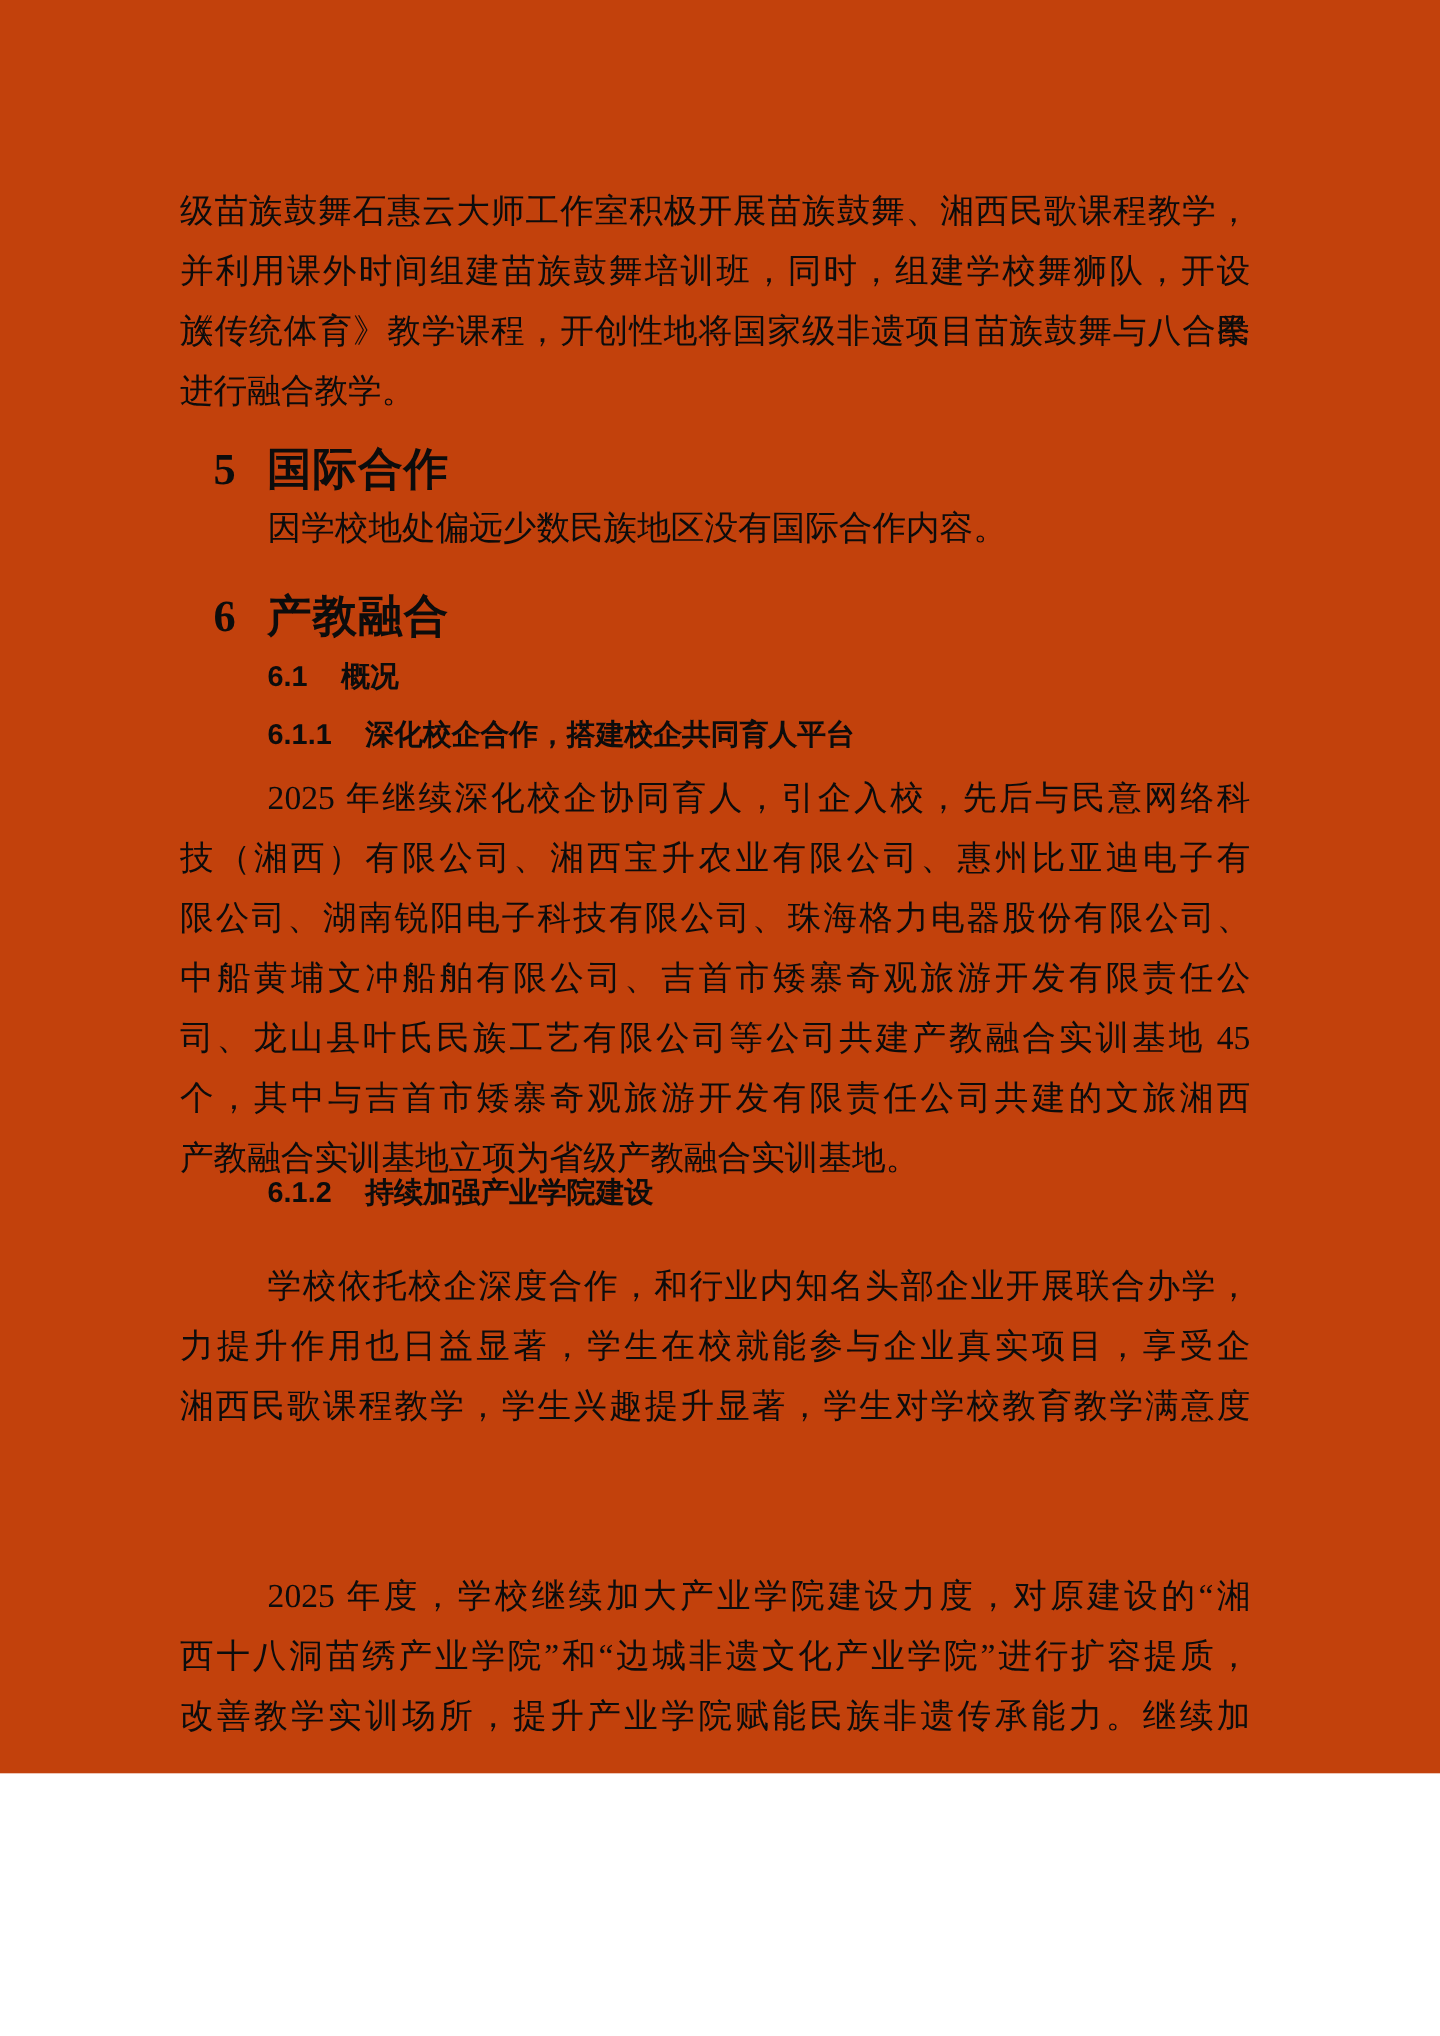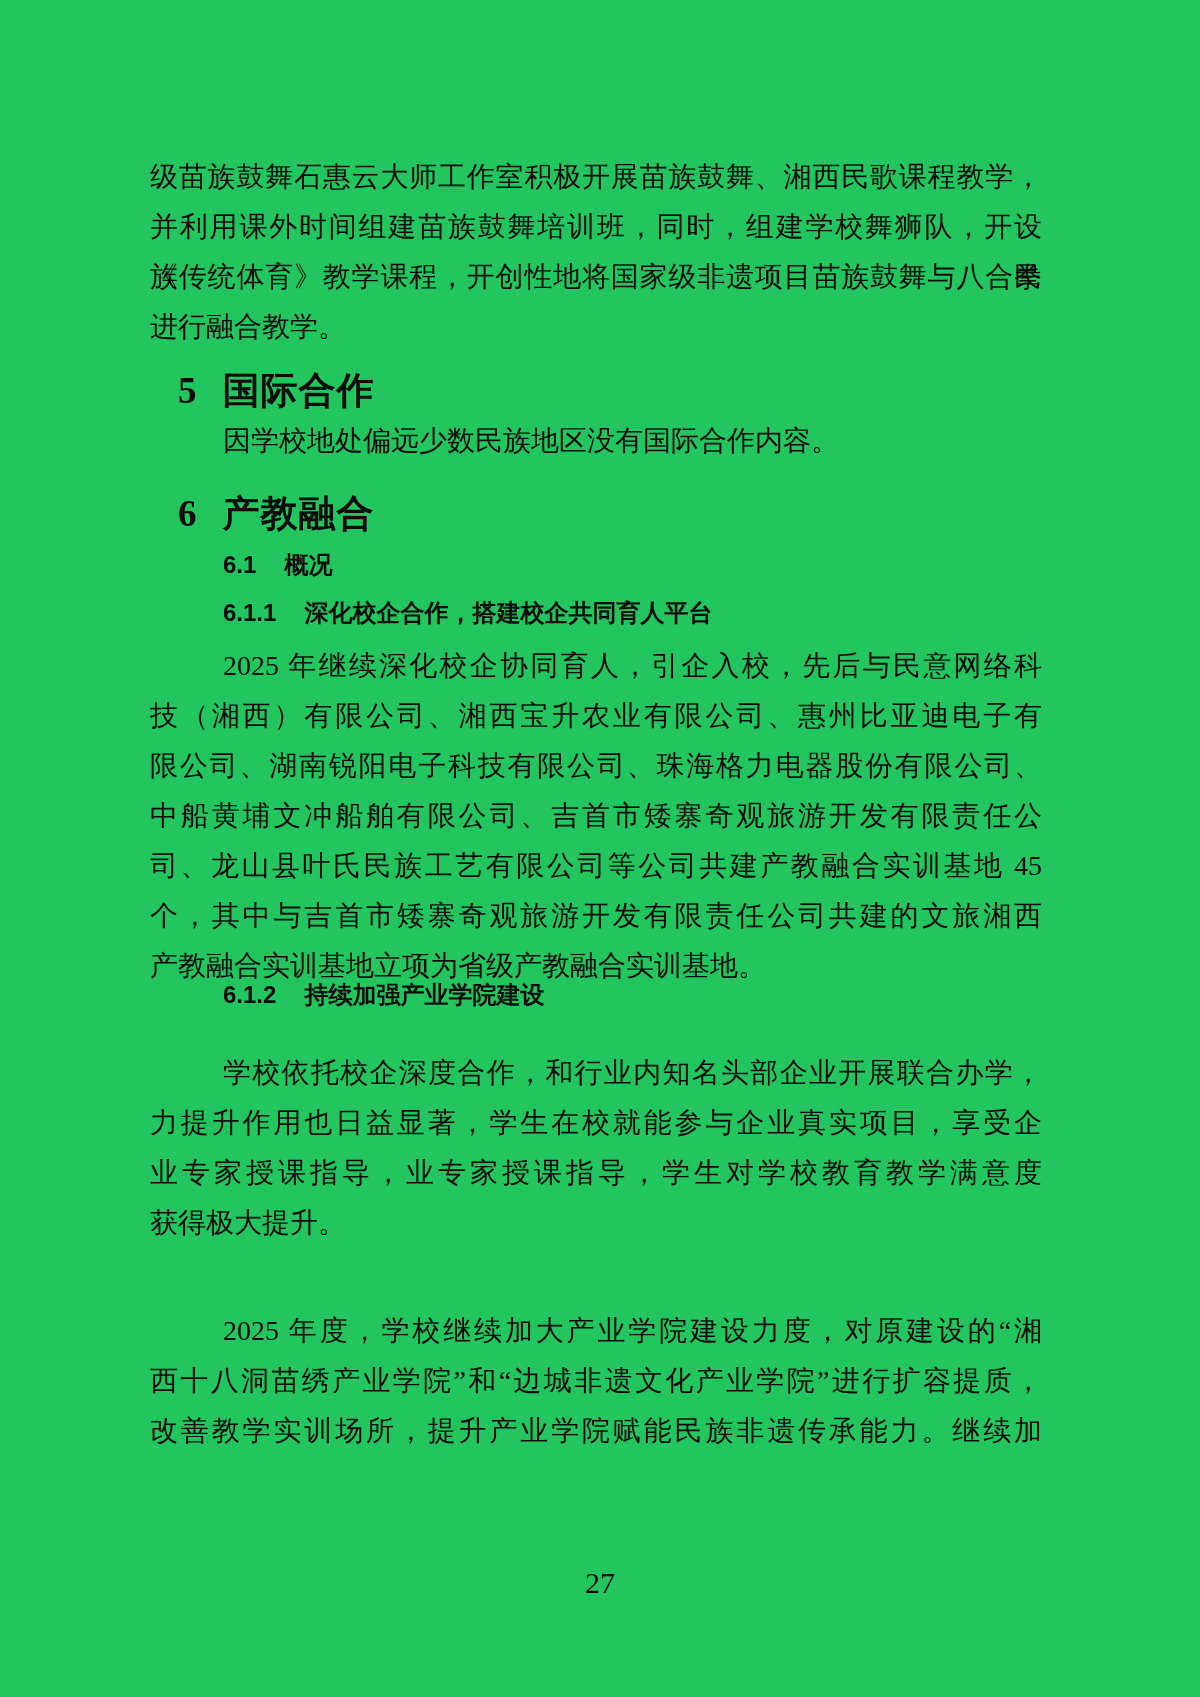--- a/index.html
+++ b/index.html
@@ -1,20 +1,20 @@
 <!DOCTYPE html>
 <html><head>
 <meta charset="utf-8">
 <style>
   html,body{margin:0;padding:0;background:#ffffff;}
   .page{
     position:relative;
     width:1200px;
-    height:1697px;
-    background:#22c55e;
+    height:1478px;
+    background:#c2410c;
     color:#0c0c0c;
     font-family:"Liberation Serif","DejaVu Serif",serif;
     overflow:hidden;
   }
   .block{
     position:absolute;
     left:150px;
     width:892px;
   }
   .line{
@@ -112,22 +112,21 @@
     <div class="line">产教融合实训基地立项为省级产教融合实训基地。</div>
   </div>
 
   <div class="h-sub" style="top:970px">
     <span class="num">6.1.2</span><span>持续加强产业学院建设</span>
   </div>
 
   <div class="block" style="top:1048px">
     <div class="line j ind">学校依托校企深度合作，和行业内知名头部企业开展联合办学，</div>
     <div class="line j">力提升作用也日益显著，学生在校就能参与企业真实项目，享受企</div>
-    <div class="line j">业专家授课指导，业专家授课指导，学生对学校教育教学满意度</div>
-    <div class="line">获得极大提升。</div>
+    <div class="line j">湘西民歌课程教学，学生兴趣提升显著，学生对学校教育教学满意度</div>
   </div>
 
   <div class="block" style="top:1306px">
     <div class="line j ind">2025 年度，学校继续加大产业学院建设力度，对原建设的“湘</div>
     <div class="line j">西十八洞苗绣产业学院”和“边城非遗文化产业学院”进行扩容提质，</div>
     <div class="line j">改善教学实训场所，提升产业学院赋能民族非遗传承能力。继续加</div>
   </div>
 
   <div class="page-number">27</div>
 

